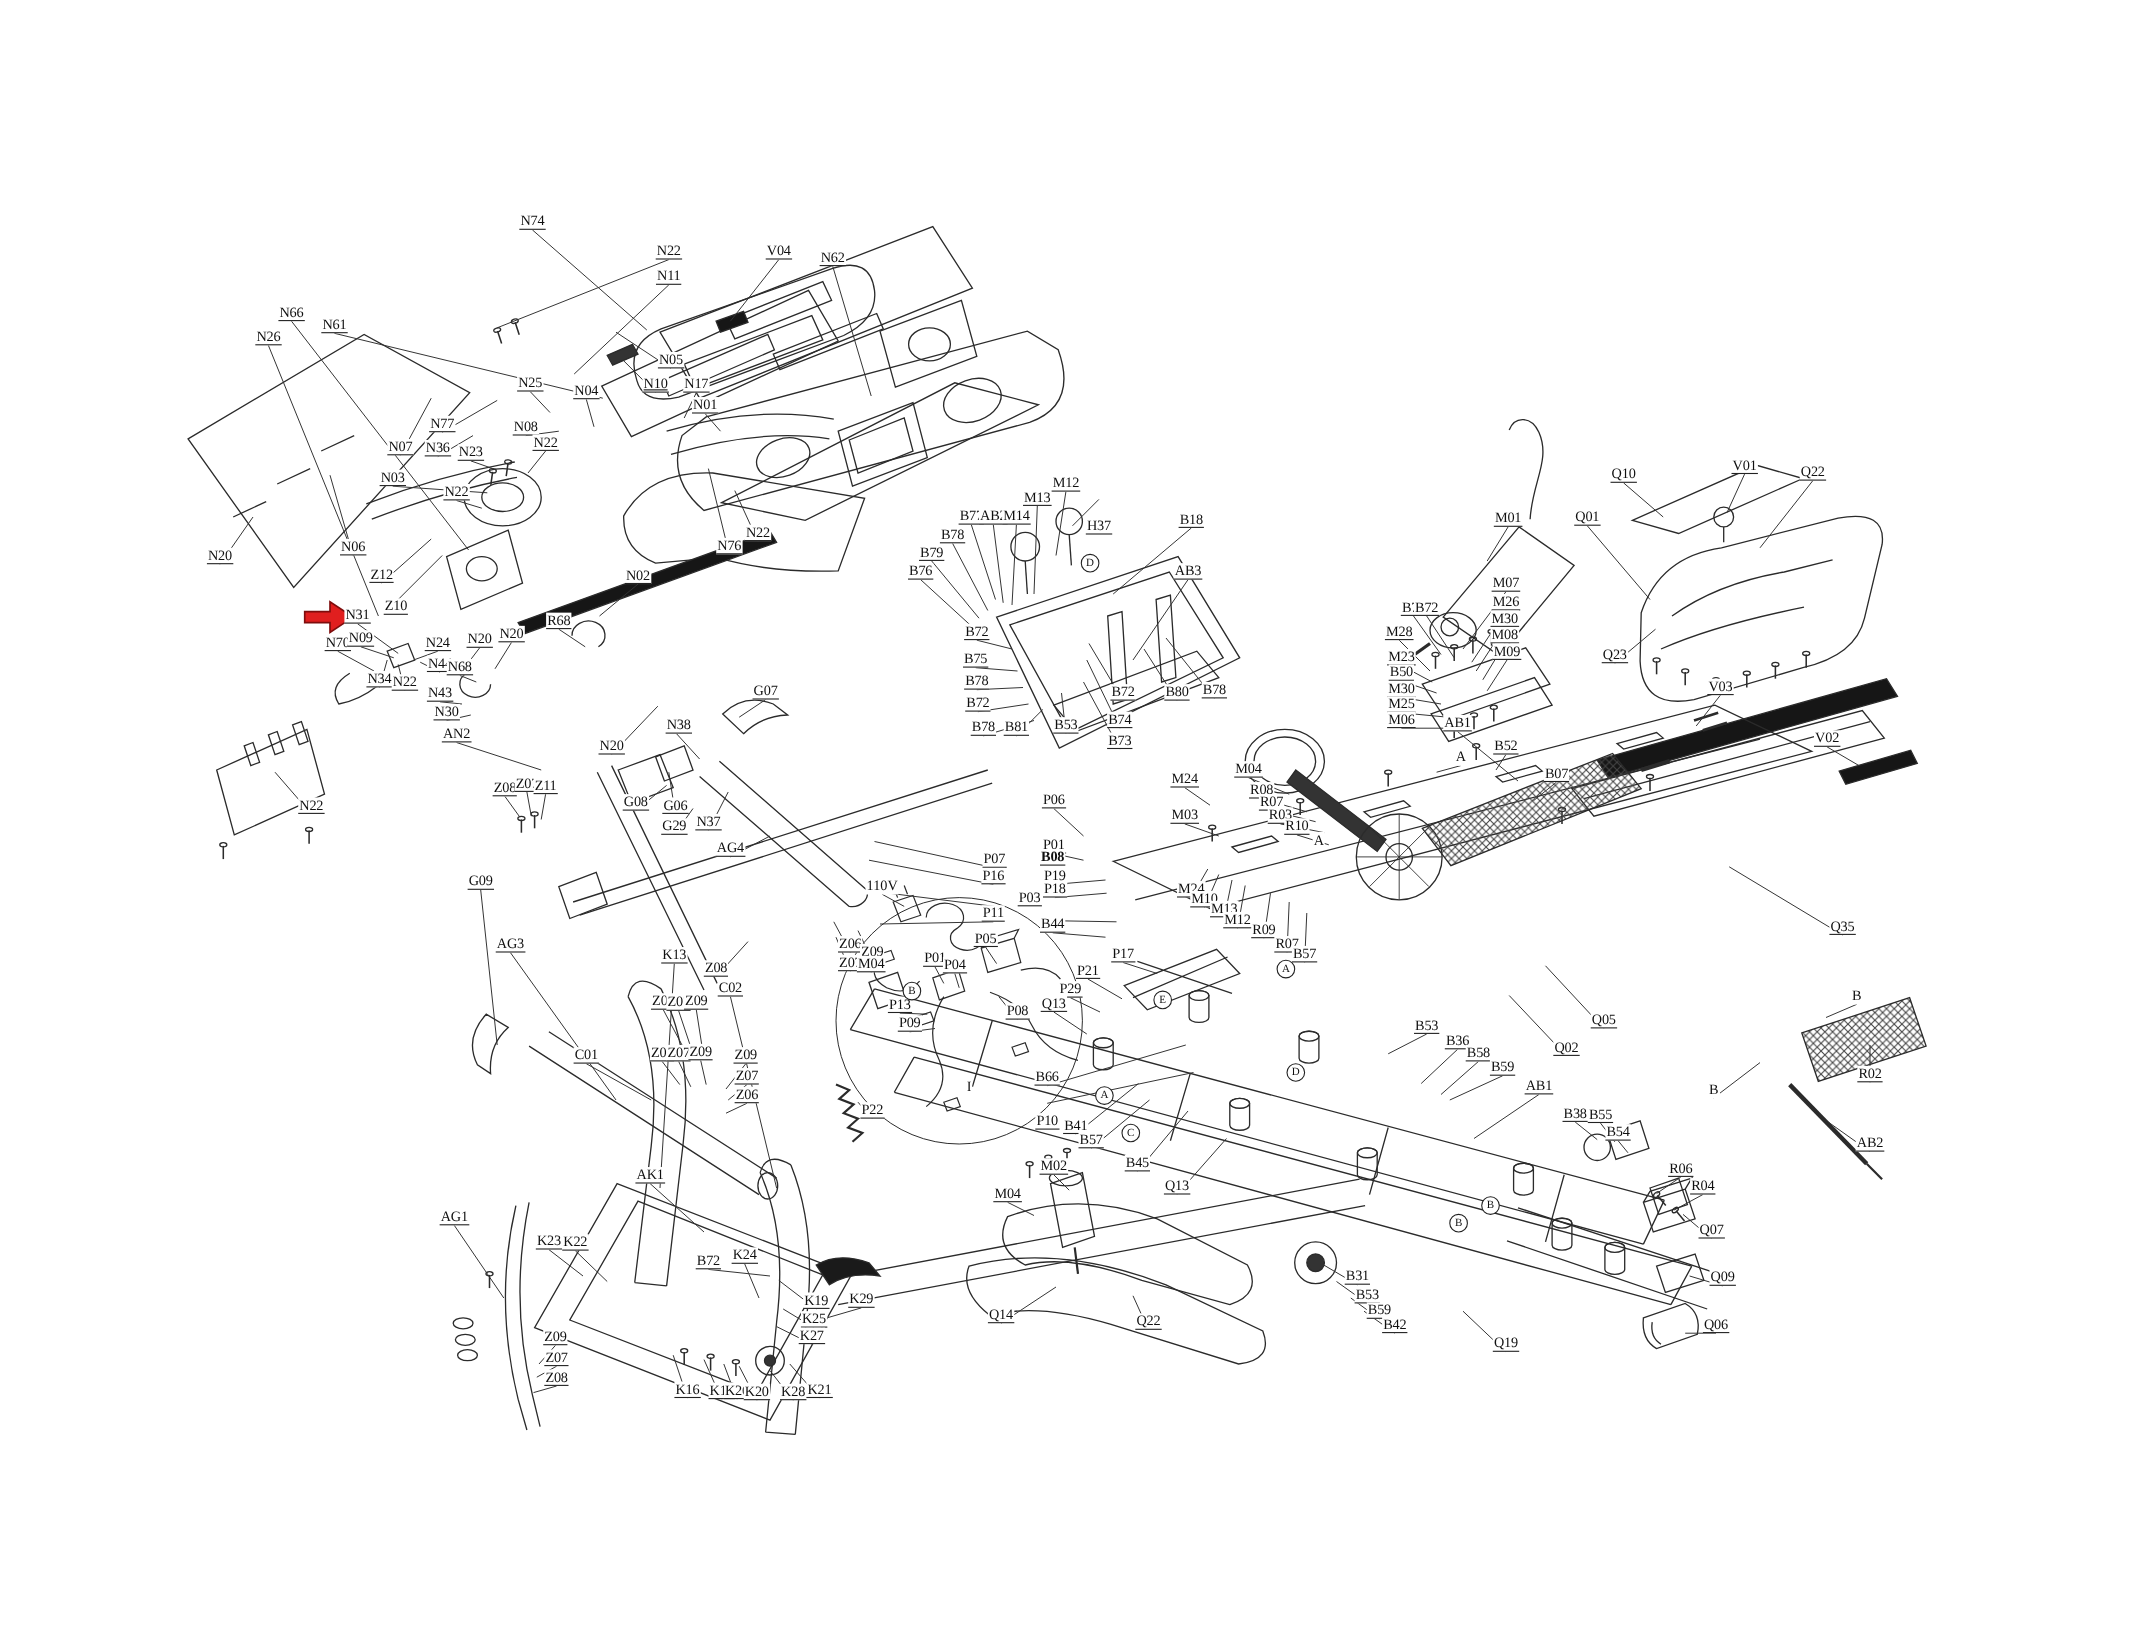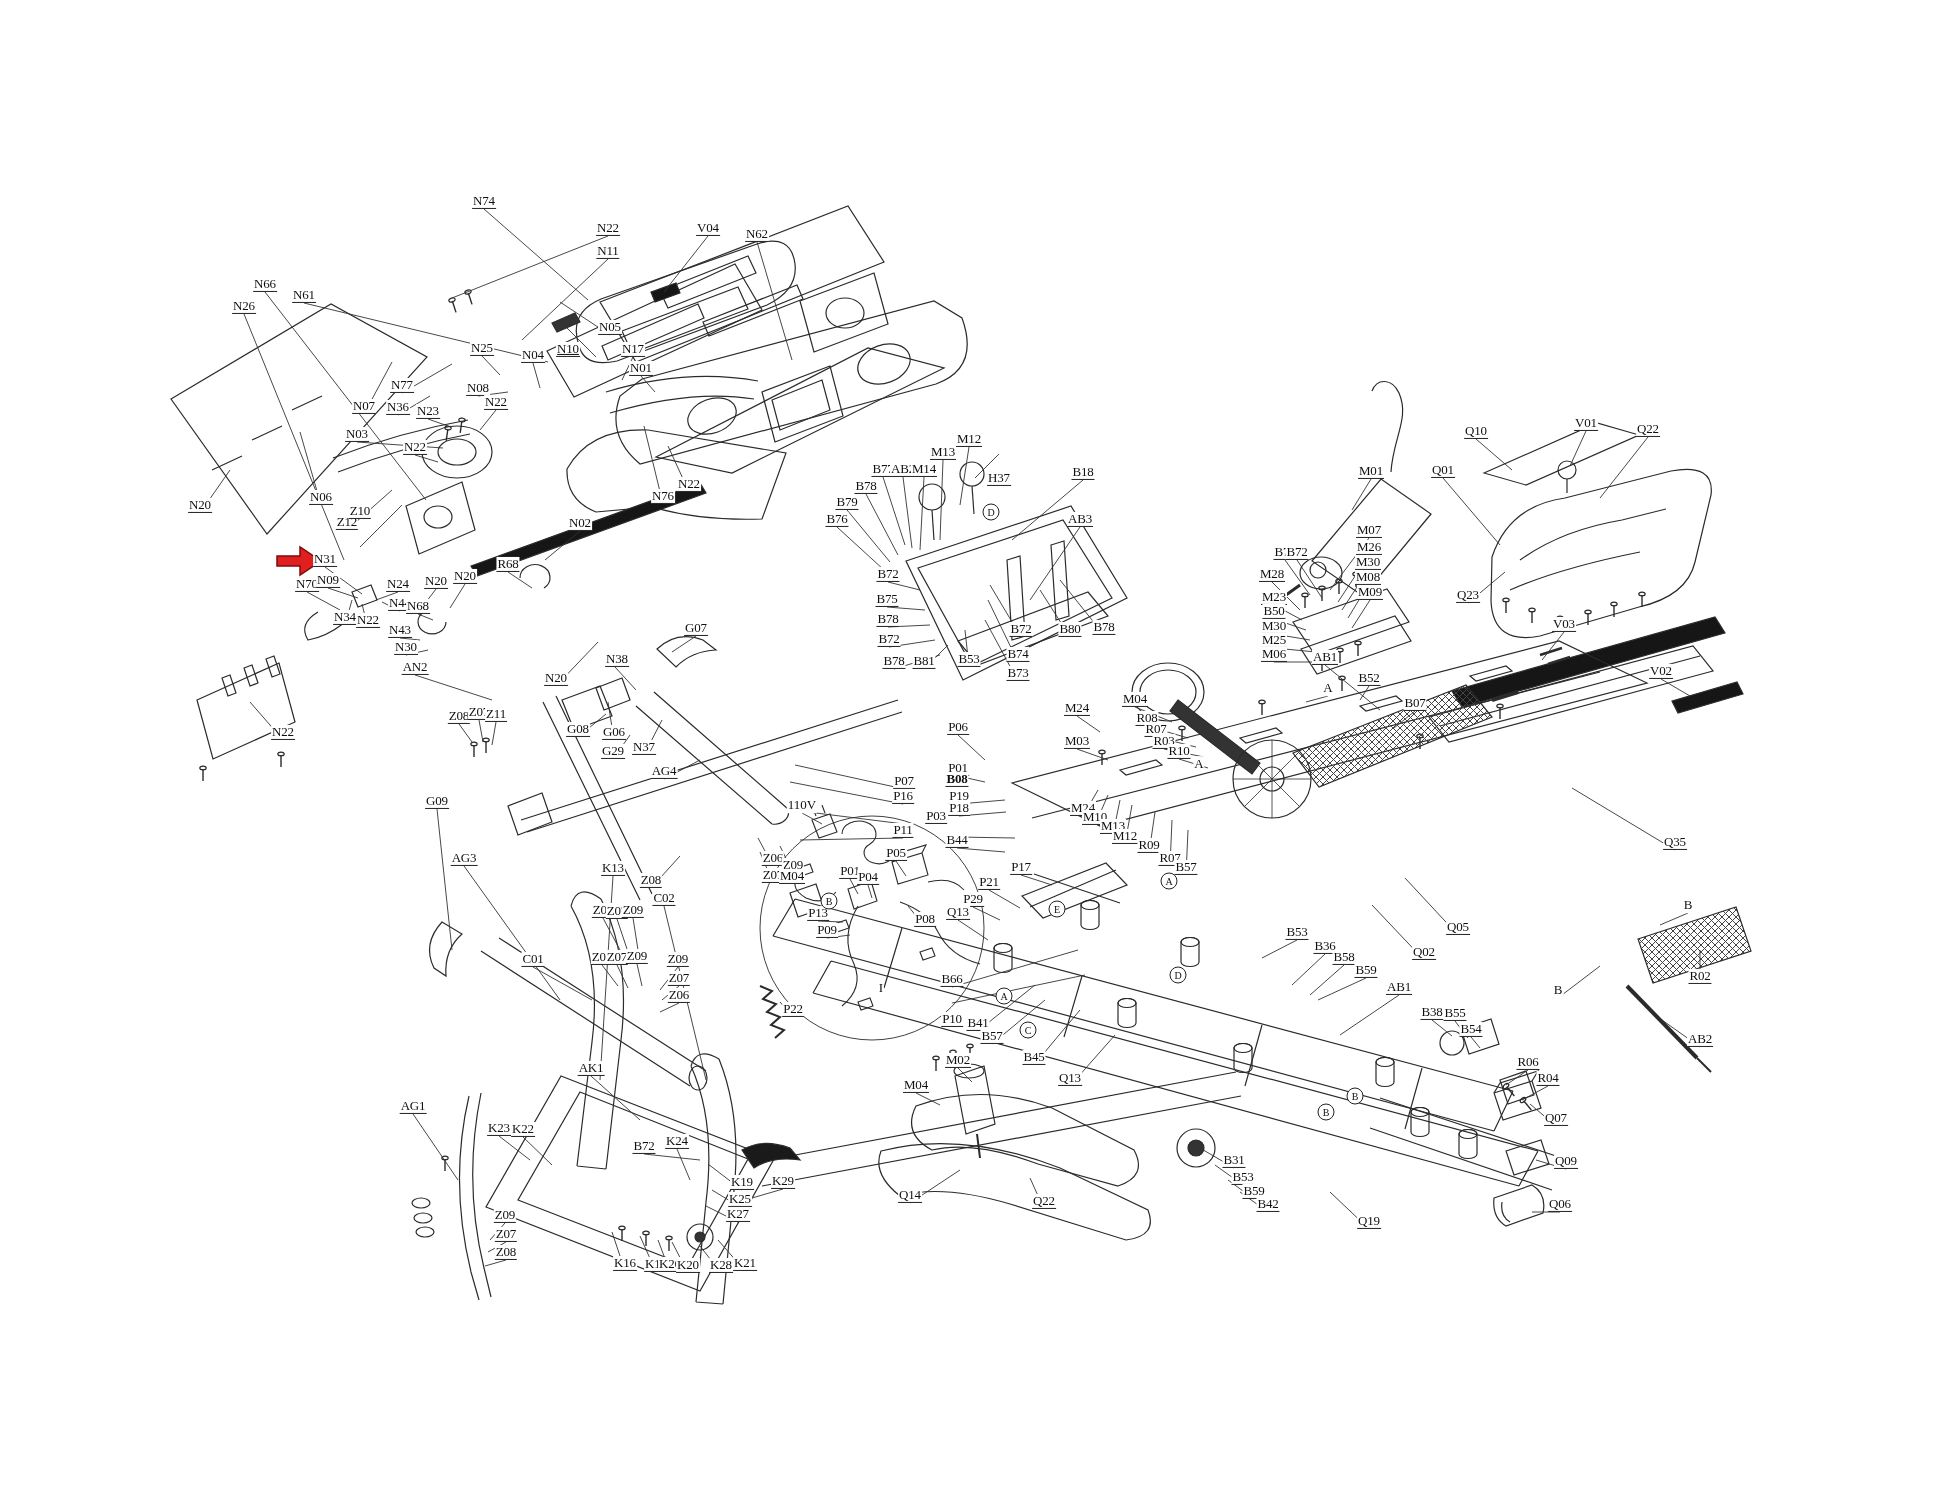--- a/index.html
+++ b/index.html
@@ -461,36 +461,36 @@
   <div id="labels">
       <span class="lbl" style="left: 484px; top: 202px;">N74</span>
       <span class="lbl" style="left: 265px; top: 285px;">N66</span>
       <span class="lbl" style="left: 244px; top: 307px;">N26</span>
       <span class="lbl" style="left: 304px; top: 296px;">N61</span>
       <span class="lbl" style="left: 608px; top: 229px;">N22</span>
       <span class="lbl" style="left: 608px; top: 252px;">N11</span>
       <span class="lbl" style="left: 708px; top: 229px;">V04</span>
       <span class="lbl" style="left: 757px; top: 235px;">N62</span>
       <span class="lbl" style="left: 610px; top: 328px;">N05</span>
-      <span class="lbl" style="left: 568px; top: 350px; text-decoration: underline;">N10</span>
+      <span class="lbl" style="left: 596px; top: 350px; text-decoration: underline;">N10</span>
       <span class="lbl" style="left: 633px; top: 350px;">N17</span>
       <span class="lbl" style="left: 533px; top: 356px;">N04</span>
       <span class="lbl" style="left: 482px; top: 349px;">N25</span>
       <span class="lbl" style="left: 478px; top: 389px;">N08</span>
       <span class="lbl" style="left: 496px; top: 403px;">N22</span>
       <span class="lbl" style="left: 428px; top: 412px;">N23</span>
       <span class="lbl" style="left: 402px; top: 386px;">N77</span>
       <span class="lbl" style="left: 364px; top: 407px;">N07</span>
       <span class="lbl" style="left: 398px; top: 408px;">N36</span>
       <span class="lbl" style="left: 357px; top: 435px;">N03</span>
       <span class="lbl" style="left: 415px; top: 448px;">N22</span>
       <span class="lbl" style="left: 321px; top: 498px;">N06</span>
       <span class="lbl" style="left: 200px; top: 506px;">N20</span>
       <span class="lbl" style="left: 347px; top: 523px;">Z12</span>
-      <span class="lbl" style="left: 360px; top: 512px;">Z10</span>
+      <span class="lbl" style="left: 360px; top: 552px;">Z10</span>
       <span class="lbl" style="left: 641px; top: 369px;">N01</span>
       <span class="lbl" style="left: 663px; top: 497px;">N76</span>
       <span class="lbl" style="left: 689px; top: 485px;">N22</span>
       <span class="lbl" style="left: 580px; top: 524px;">N02</span>
       <span class="lbl" style="left: 508px; top: 565px;">R68</span>
       <span class="lbl" style="left: 325px; top: 560px;">N31</span>
       <span class="lbl" style="left: 307px; top: 585px;">N70</span>
       <span class="lbl" style="left: 328px; top: 581px;">N09</span>
       <span class="lbl" style="left: 398px; top: 585px;">N24</span>
       <span class="lbl" style="left: 436px; top: 582px;">N20</span>

